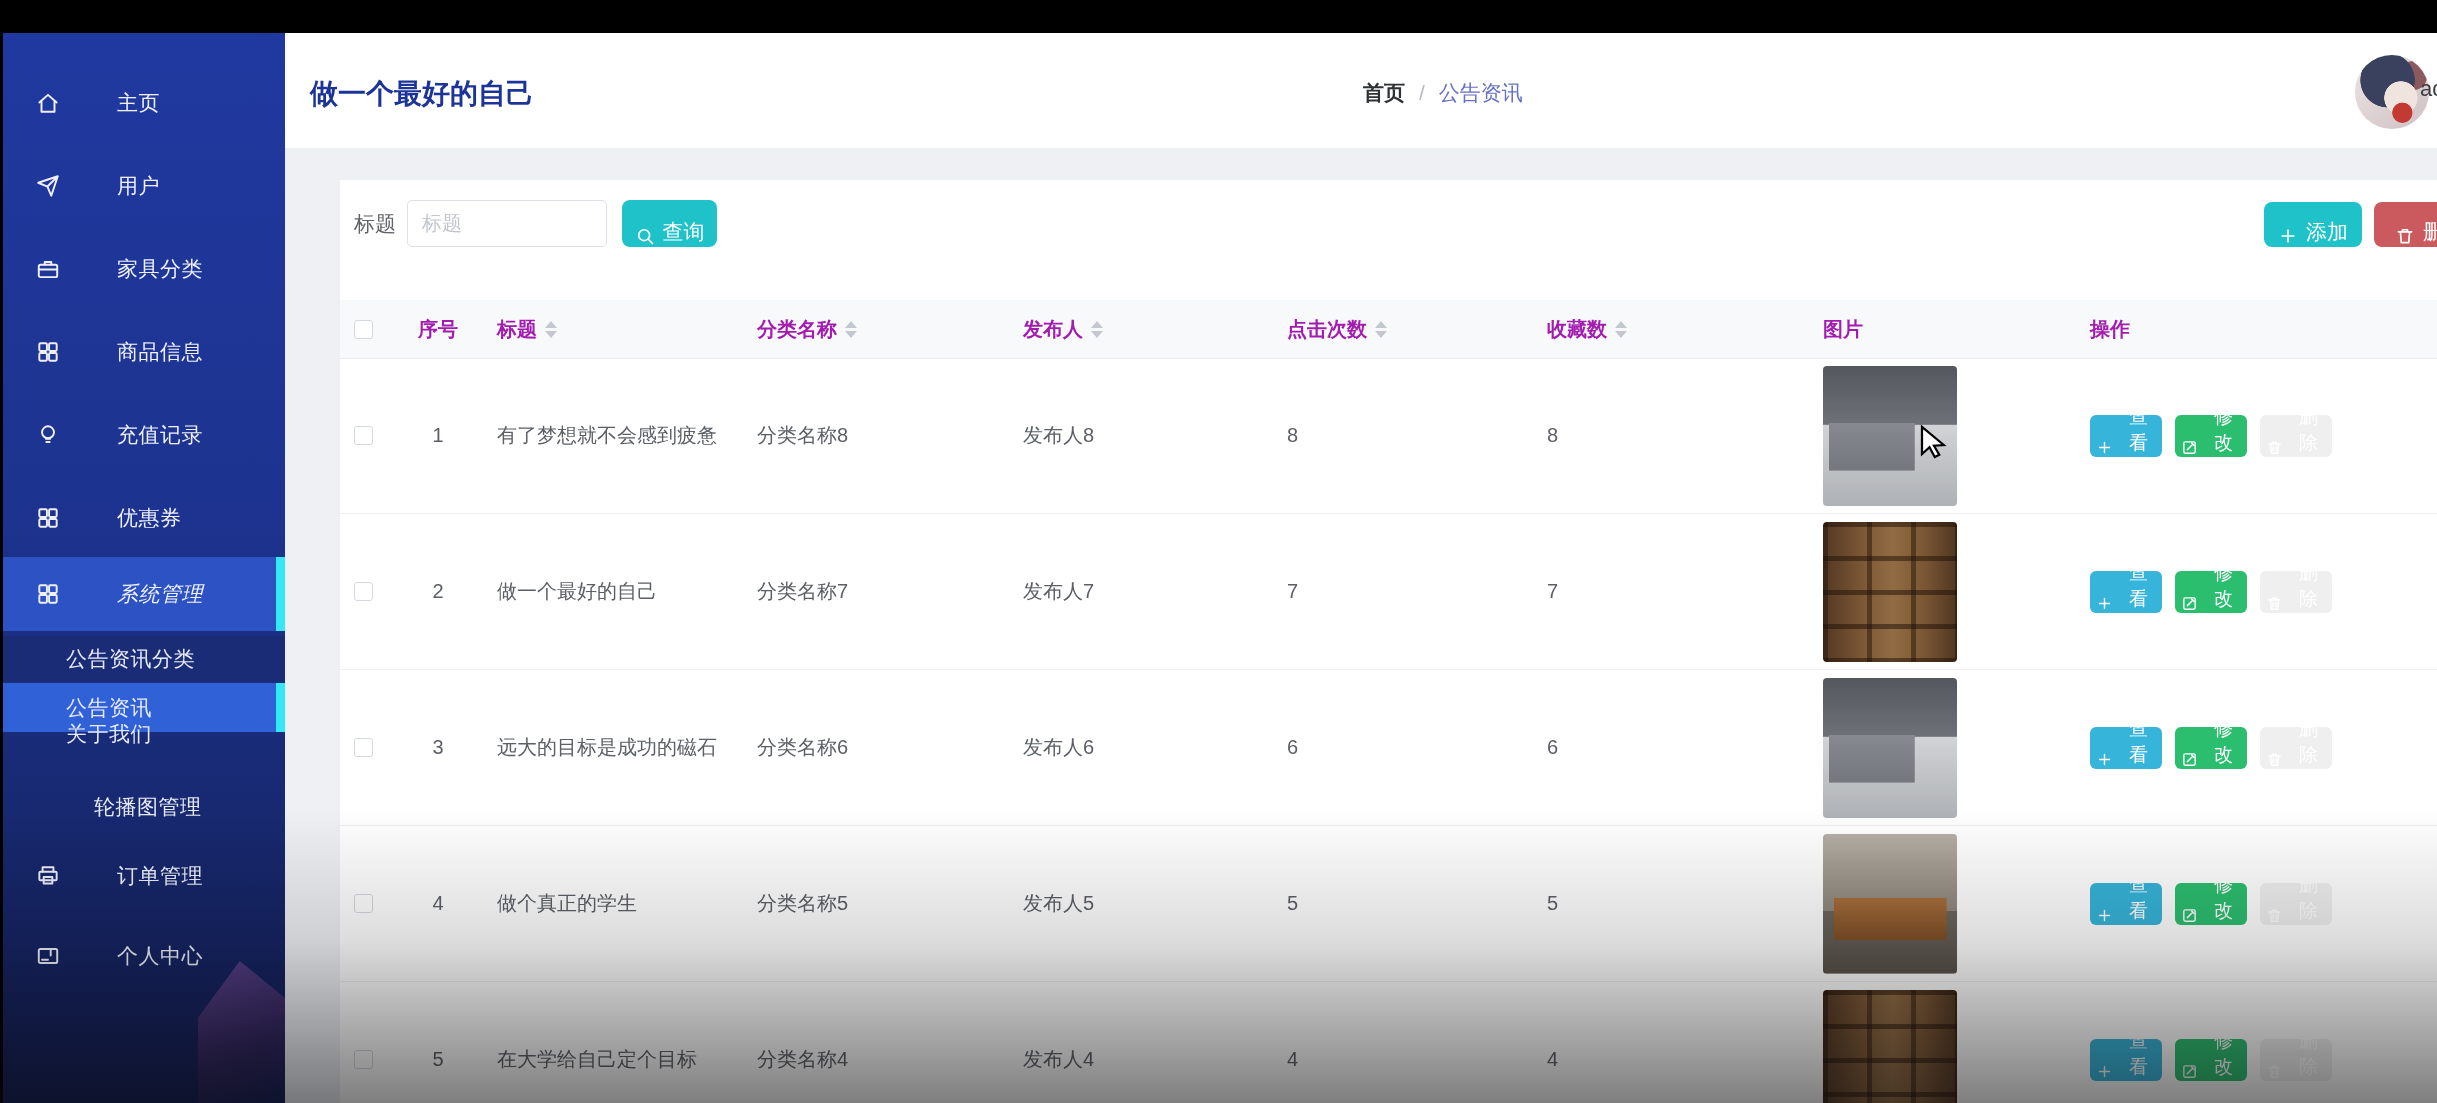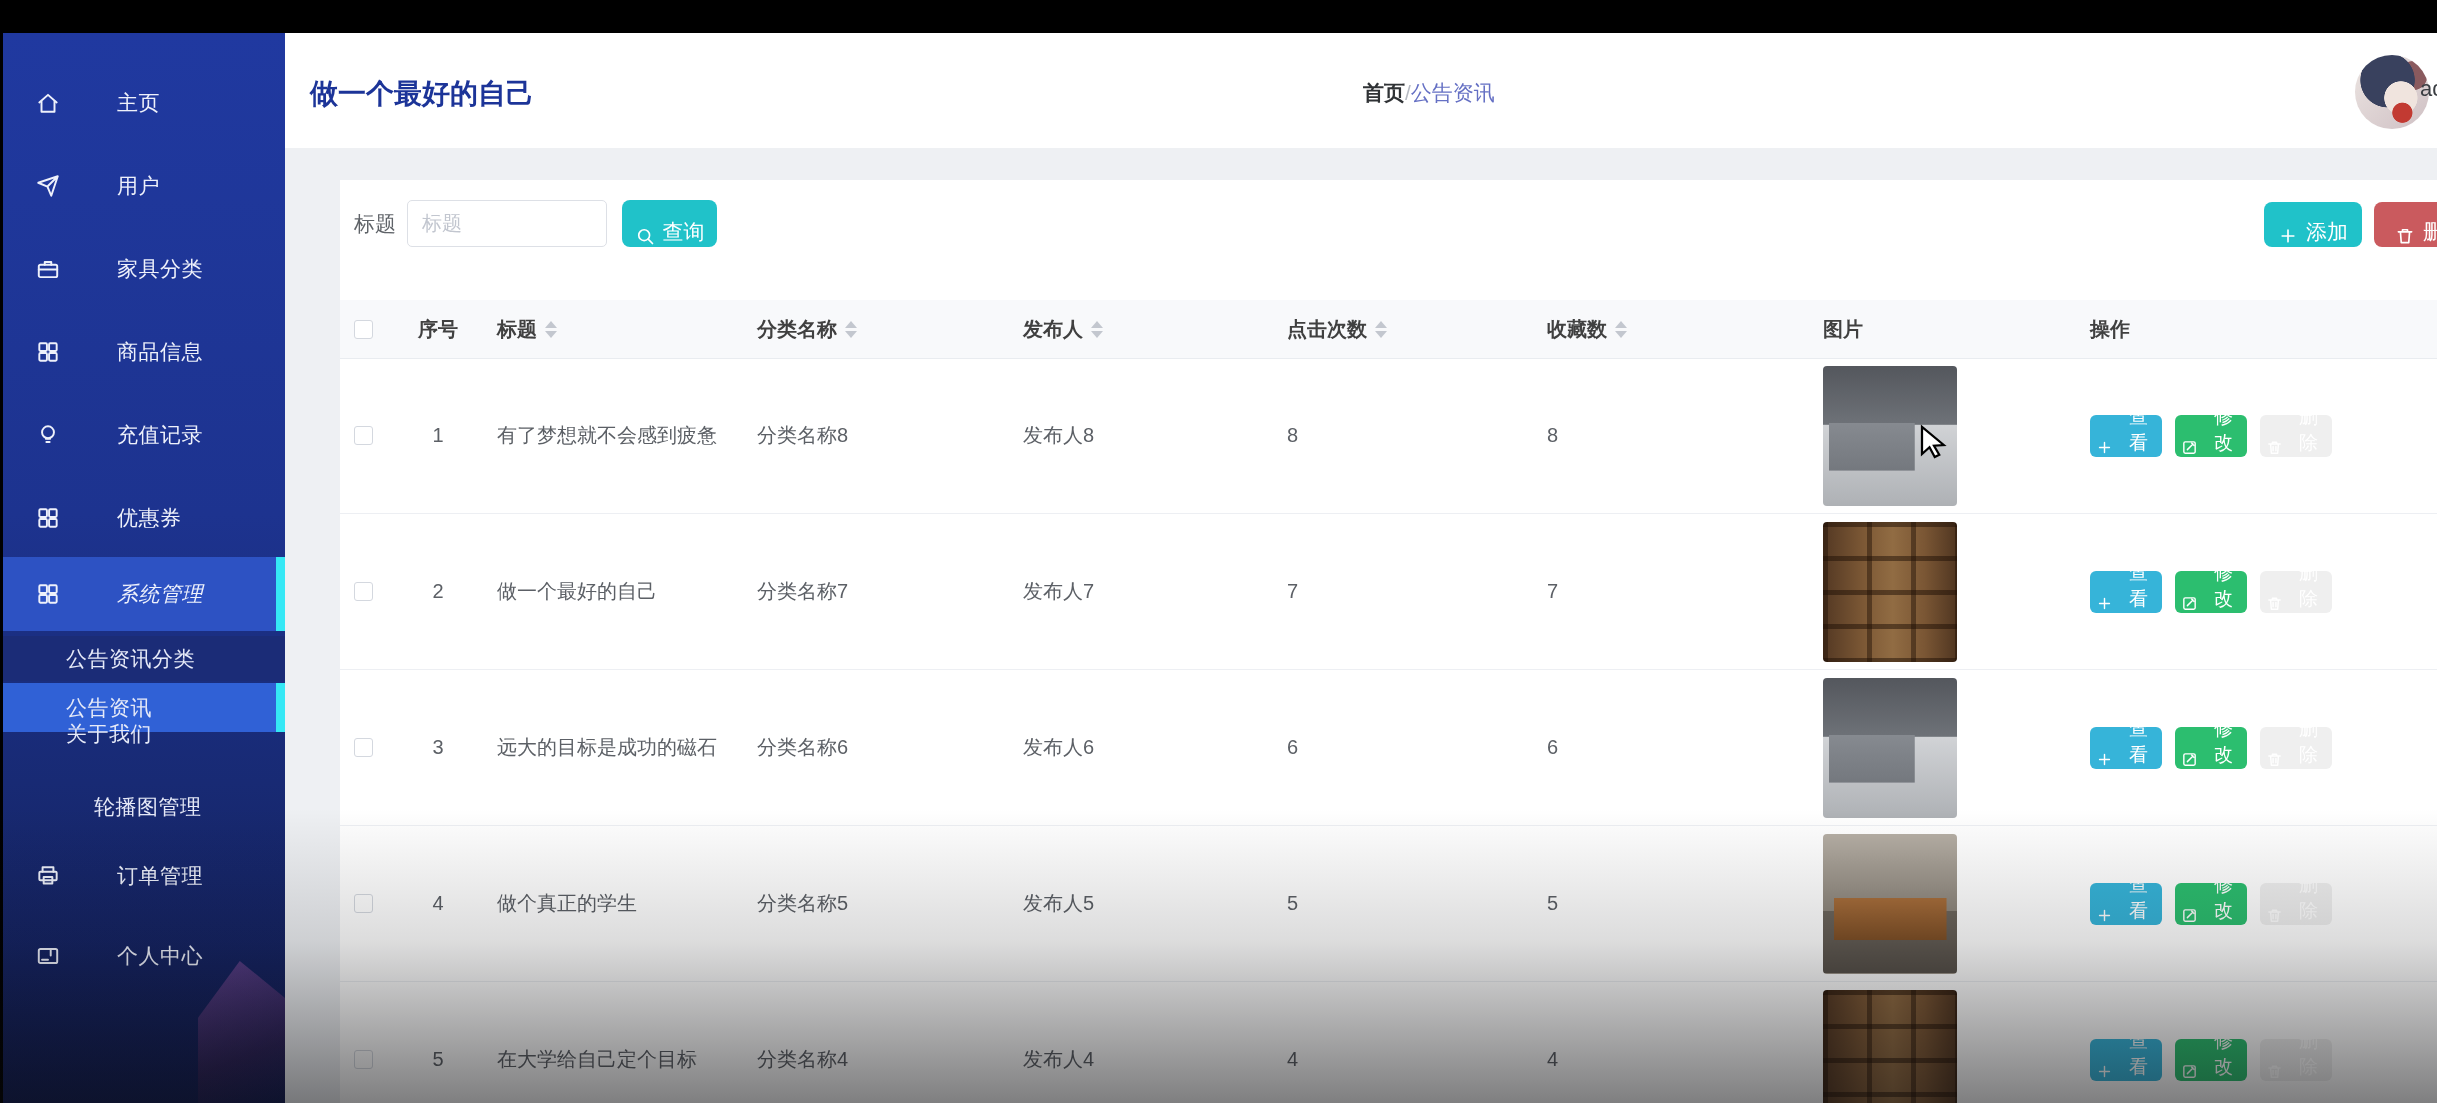--- a/index.html
+++ b/index.html
@@ -28,21 +28,21 @@
   .sub-item.shaded{background:#1b2c77;padding-left:8px;}
   .sub-item.active{background:#3061d6;}
   .cyanbar{position:absolute;right:0;top:0;width:9px;height:100%;background:#35e8f5;}
   svg.ic{width:100%;height:100%;}
   svg.ic *{stroke:currentColor;stroke-width:1.8;fill:none;stroke-linecap:round;stroke-linejoin:round;}
   svg.ic .fl{fill:currentColor;stroke:none;}
 
   
   .header{position:absolute;left:285px;top:33px;width:2152px;height:115px;background:#fff;}
   .app-title{position:absolute;left:25px;top:42px;font-size:28px;font-weight:bold;color:#1c3498;}
-  .breadcrumb{position:absolute;left:1078px;top:46px;font-size:21px;display:flex;align-items:center;}
+  .breadcrumb{position:absolute;left:1078px;top:46px;font-size:21px;display:flex;gap:14px;align-items:center;}
   .bc-home{color:#2f3235;font-weight:bold;}
   .bc-sep{color:#b6bac2;}
   .bc-cur{color:#6570c4;}
   .avatar{position:absolute;left:2070px;top:22px;width:74px;height:74px;border-radius:50%;overflow:hidden;
     background:
       radial-gradient(circle at 64% 78%, #c23a32 0 13%, rgba(0,0,0,0) 14%),
       radial-gradient(circle at 62% 58%, #f0e4de 0 26%, rgba(0,0,0,0) 27%),
       radial-gradient(circle at 44% 34%, #39415e 0 42%, rgba(0,0,0,0) 43%),
       radial-gradient(circle at 78% 28%, #8a5a5e 0 18%, rgba(0,0,0,0) 19%),
       linear-gradient(135deg,#ece5e2,#cfc0c4);}
@@ -61,21 +61,21 @@
     font-family:inherit;}
   .btn svg{width:20px;height:20px;}
   .btn svg *{stroke:#fff;stroke-width:2;fill:none;stroke-linecap:round;stroke-linejoin:round;}
   .btn-query{position:absolute;left:282px;top:20px;width:95px;height:47px;background:#20c2c9;border-radius:8px;font-size:21px;}
   .btn-add{position:absolute;left:1924px;top:22px;width:98px;height:45px;background:#20c2c9;border-radius:8px;font-size:21px;}
   .btn-del-top{position:absolute;left:2034px;top:22px;width:112px;height:45px;background:#ca5a5e;border-radius:8px;font-size:21px;}
 
   
   .t-head,.t-row{display:grid;grid-template-columns:56px 84px 260px 266px 264px 260px 276px 267px 1fr;align-items:center;}
   .t-head{position:absolute;left:0;top:120px;width:100%;height:58px;background:#f8f9fb;border-bottom:1px solid #e9ecf0;
-    font-size:20px;font-weight:bold;color:#404040;}
+    font-size:20px;font-weight:bold;color:#a21caf;}
   .t-body{position:absolute;left:0;top:178px;width:100%;}
   .t-row{height:155px;border-bottom:1px solid #edeff3;font-size:20px;color:#5c6066;}
   .cell{padding-left:17px;display:flex;align-items:center;}
   .cell-ck{padding-left:14px;}
   .cell-num{justify-content:center;padding-left:0;}
   .checkbox{display:inline-block;width:17px;height:17px;border:1.5px solid #d4d8df;border-radius:3px;background:#fff;cursor:pointer;}
   .caret{display:inline-flex;flex-direction:column;gap:3px;margin-left:8px;cursor:pointer;}
   .caret i{width:0;height:0;border-left:6px solid transparent;border-right:6px solid transparent;display:block;}
   .caret .up{border-bottom:7px solid #c3c7cf;}
   .caret .dn{border-top:7px solid #c3c7cf;}

